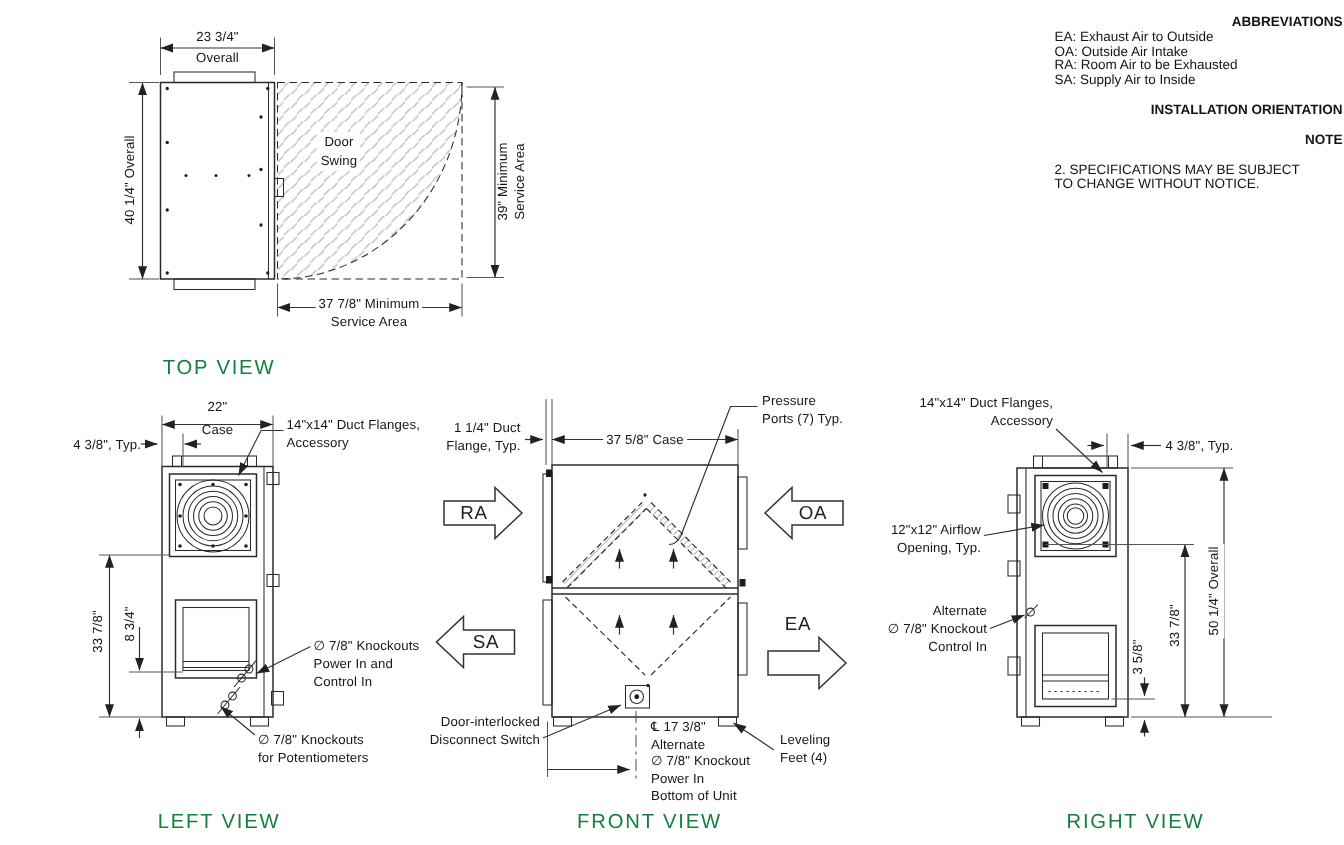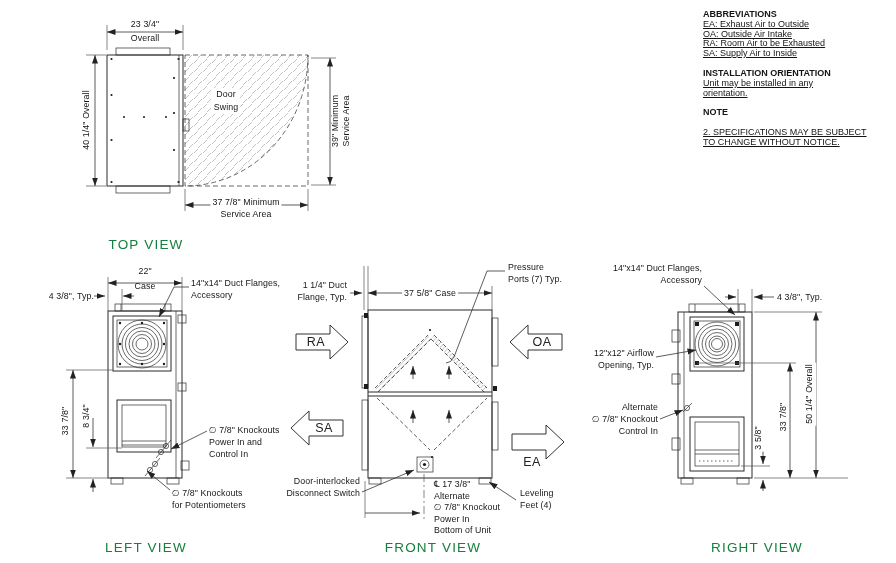--- a/index.html
+++ b/index.html
@@ -20,23 +20,23 @@
        color:#161616;letter-spacing:.1px;}
   .ctr{transform:translateX(-50%);text-align:center;}
   .rot{transform:translate(-50%,-50%) rotate(-90deg);text-align:center;}
   .rt{text-align:right;}
   .bg{background:#fff;padding:0 2px;}
   .viewlabel{font-size:13.5px;letter-spacing:1.2px;color:#15803d;white-space:nowrap;}
   .flow{position:absolute;font-size:12.5px;letter-spacing:.5px;color:#222;
         transform:translate(-50%,-50%);}
   .notes{position:absolute;left:703px;top:10px;width:192px;font-size:9px;
          line-height:9.8px;color:#141414;}
-  .notes .nt{font-weight:bold;margin-top:10px;}
+  .notes .nt{font-weight:bold;margin-top:10px;text-align:right;}
   .notes .nt.first{margin-top:0;}
-  .notes .nb{white-space:pre-line;text-decoration:underline;}
+  .notes .nb{white-space:pre-line;}
 </style>
 </head>
 <body>
 
 <div class="canvas">
 
   <svg class="art" width="896" height="563" viewBox="0 0 896 563">
     <defs>
       <marker id="ar" markerUnits="userSpaceOnUse" markerWidth="10" markerHeight="8" refX="8.5" refY="4" orient="auto-start-reverse">
         <path d="M0,1 L8.5,4 L0,7 Z" fill="#222"></path>
@@ -281,21 +281,21 @@
   <div class="lbl ctr viewlabel" style="left:146px;top:542px">LEFT VIEW</div>
 
   <div class="lbl" style="left:508px;top:261px;line-height:12px">Pressure
 Ports (7) Typ.</div>
   <div class="lbl rt" style="left:288px;top:279px;width:59px;line-height:12px">1 1/4" Duct
 Flange, Typ.</div>
   <div class="lbl ctr bg" style="left:430px;top:288px">37 5/8" Case</div>
   <div class="flow" style="left:316px;top:342px">RA</div>
   <div class="flow" style="left:542px;top:342px">OA</div>
   <div class="flow" style="left:324px;top:428px">SA</div>
-  <div class="flow" style="left:532px;top:462px">EA</div>
+  <div class="flow" style="left:532px;top:416px">EA</div>
   <div class="lbl rt" style="left:275px;top:475px;width:85px;line-height:12px">Door-interlocked
 Disconnect Switch</div>
   <div class="lbl" style="left:434px;top:479px;line-height:11.5px">℄ 17 3/8"
 Alternate
 ∅ 7/8" Knockout
 Power In
 Bottom of Unit</div>
   <div class="lbl" style="left:520px;top:487px;line-height:12px">Leveling
 Feet (4)</div>
   <div class="lbl 	ctr viewlabel" style="left:433px;top:542px;transform:translateX(-50%);text-align:right">FRONT VIEW</div>
@@ -313,20 +313,18 @@
   <div class="lbl rot bg" style="left:810px;top:394px">50 1/4" Overall</div>
   <div class="lbl ctr viewlabel" style="left:757px;top:542px">RIGHT VIEW</div>
 
   <div class="notes">
     <div class="nt first">ABBREVIATIONS</div>
     <div class="nb">EA: Exhaust Air to Outside</div>
     <div class="nb">OA: Outside Air Intake</div>
     <div class="nb">RA: Room Air to be Exhausted</div>
     <div class="nb">SA: Supply Air to Inside</div>
     <div class="nt">INSTALLATION ORIENTATION</div>
-    <div class="nb">Unit may be installed in any
-orientation.</div>
     <div class="nt">NOTE</div>
     <div class="nb" style="margin-top:10px">2. SPECIFICATIONS MAY BE SUBJECT
 TO CHANGE WITHOUT NOTICE.</div>
   </div>
 
 </div>
 
 </body></html>

